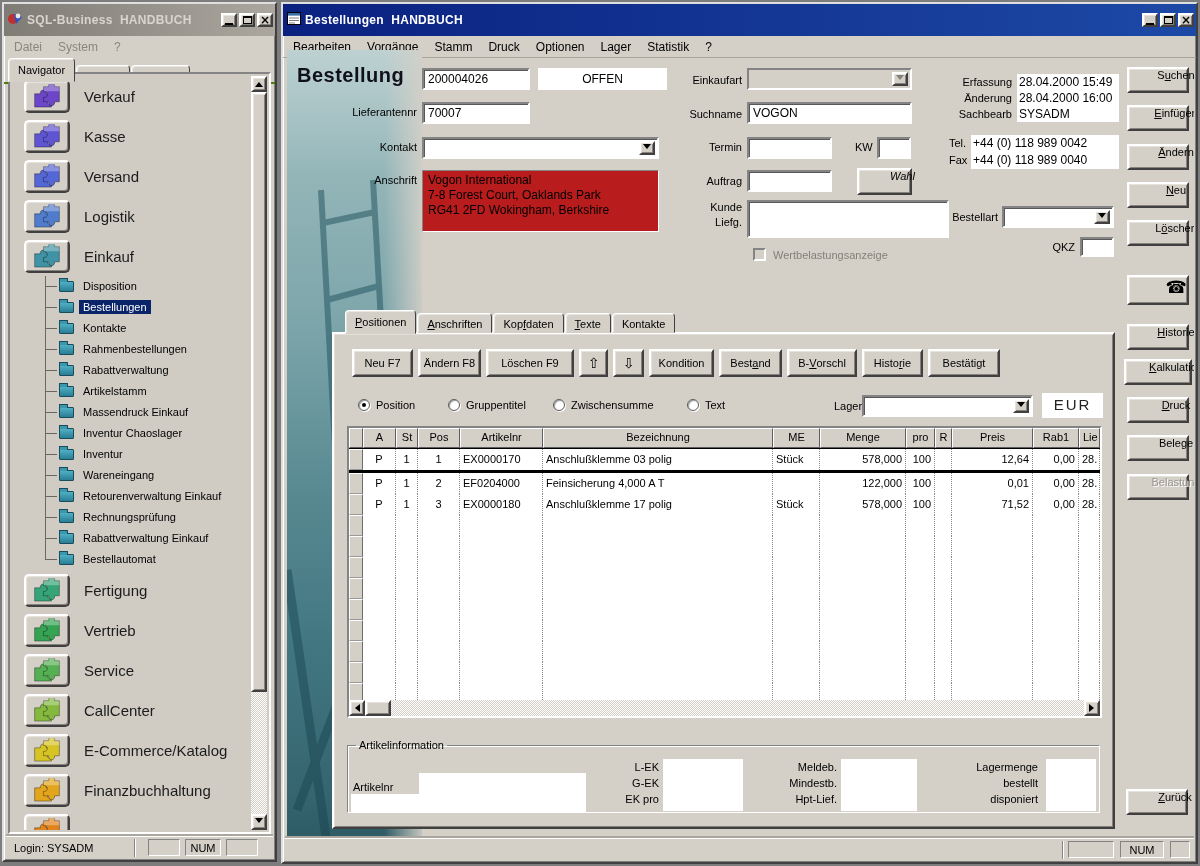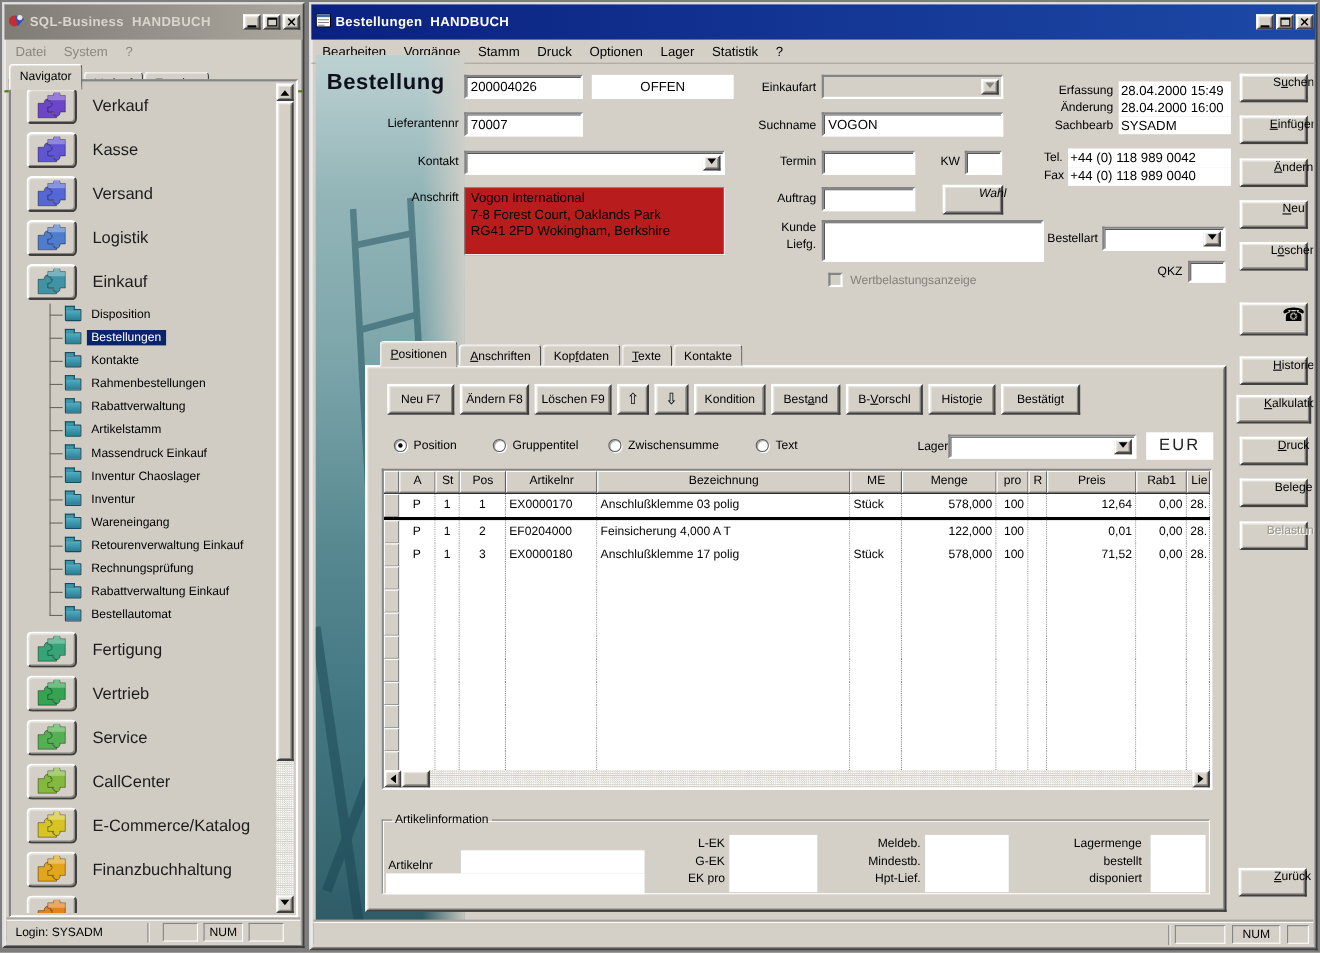--- a/index.html
+++ b/index.html
@@ -494,21 +494,21 @@
           <span class="xtab active"><u>P</u>ositionen</span>
           <span class="xtab"><u>A</u>nschriften</span>
           <span class="xtab">Kop<u>f</u>daten</span>
           <span class="xtab"><u>T</u>exte</span>
           <span class="xtab">Kontakte</span>
         </div>
       <div class="panelbody">
         <div class="toolrow" id="postoolbar">
             <button class="tbtn btn3d" style="width: 61px;">Neu F7</button>
             <button class="tbtn btn3d" style="width: 63px;">Ändern F8</button>
-            <button class="tbtn btn3d" style="width: 70px;">Löschen F9</button>
+            <button class="tbtn btn3d" style="width: 88px;">Löschen F9</button>
             <button class="tbtn btn3d" style="width: 29px;">
               <span style="font-family:'DejaVu Sans',sans-serif; font-size:14px;">⇧</span>
             </button>
             <button class="tbtn btn3d" style="width: 31px;">
               <span style="font-family:'DejaVu Sans',sans-serif; font-size:14px;">⇩</span>
             </button>
             <button class="tbtn btn3d" style="width: 65px;">Kondition</button>
             <button class="tbtn btn3d" style="width: 63px;">Best<u>a</u>nd</button>
             <button class="tbtn btn3d" style="width: 70px;">B-<u>V</u>orschl</button>
             <button class="tbtn btn3d" style="width: 61px;">Histo<u>r</u>ie</button>

